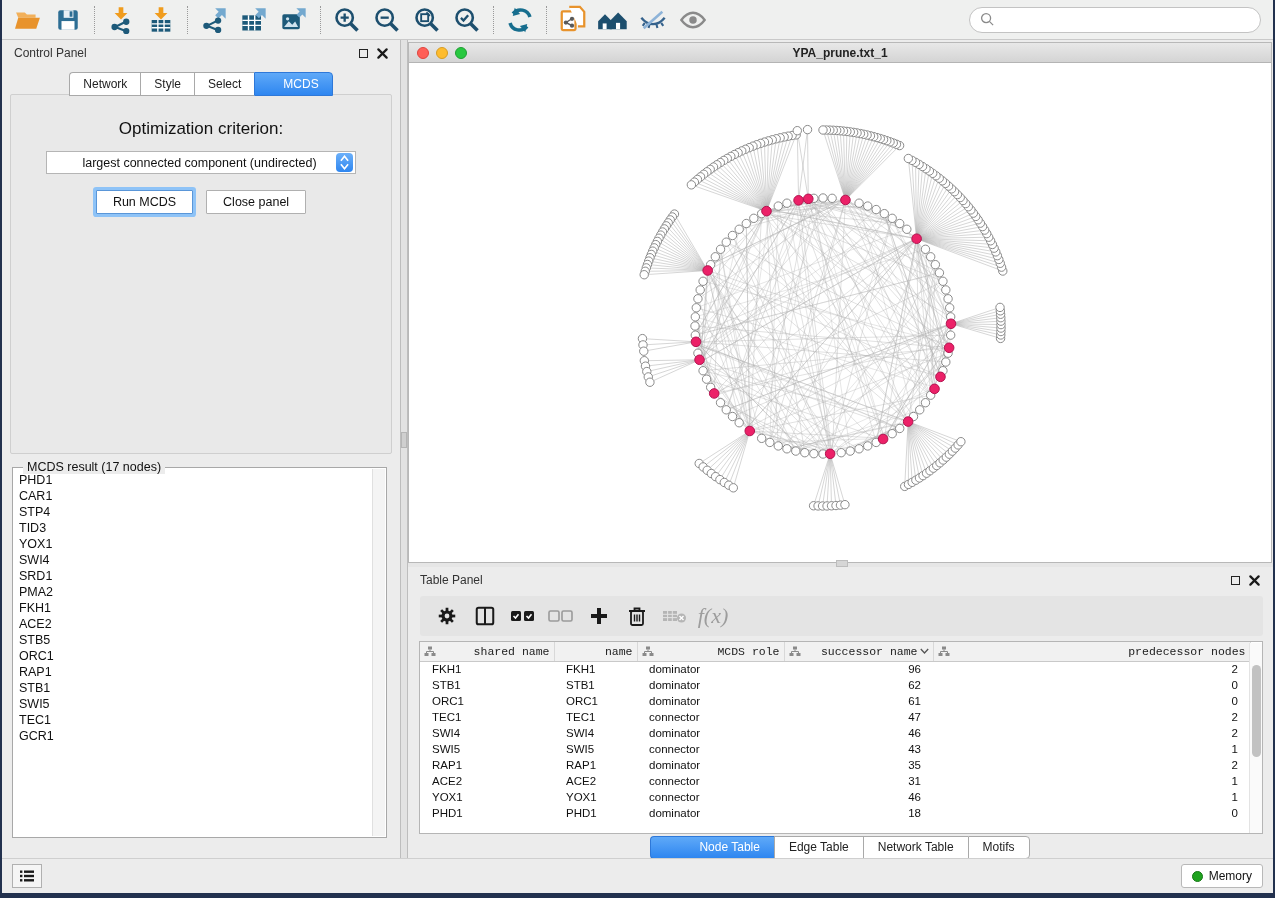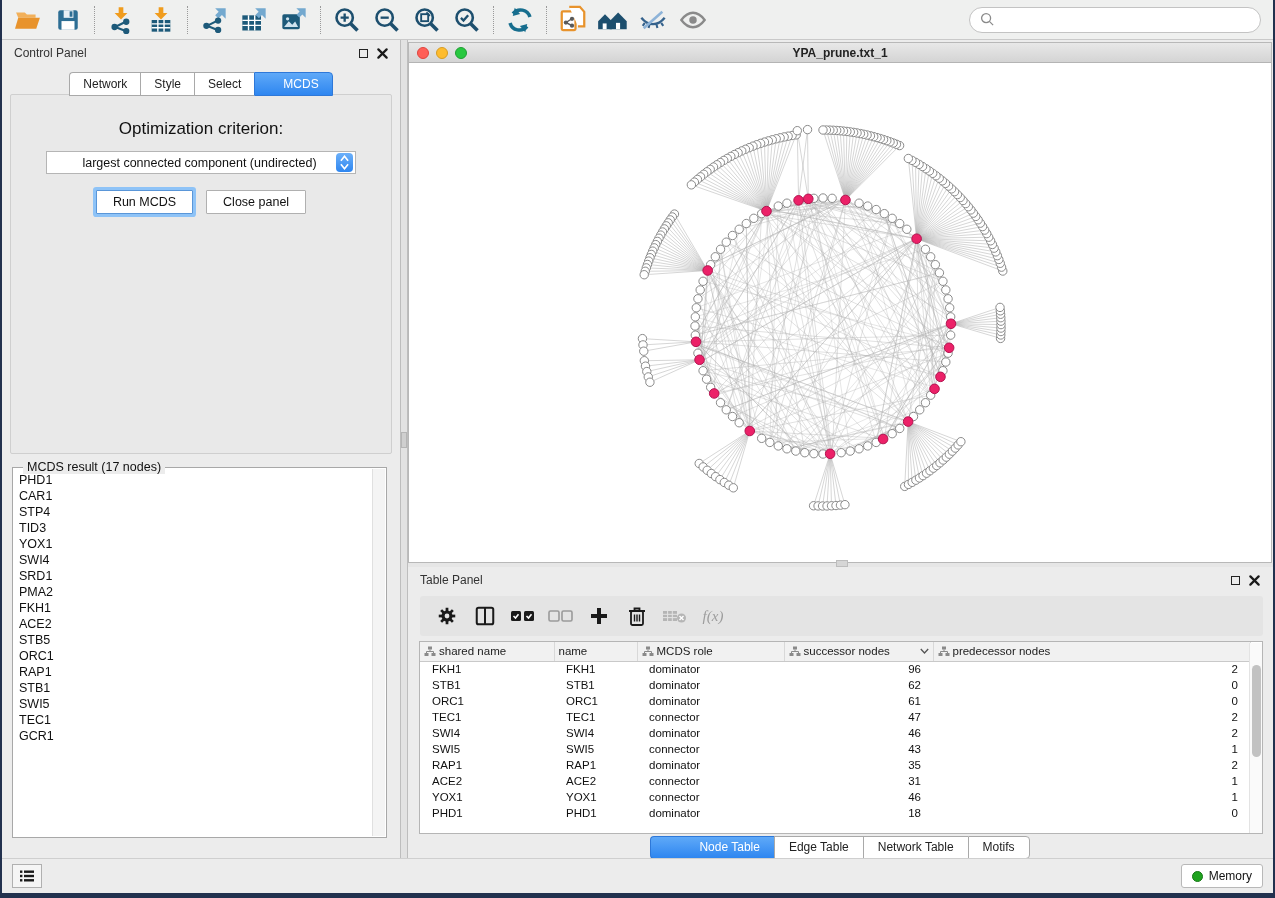--- a/index.html
+++ b/index.html
@@ -63,28 +63,28 @@
   .traffic { display:flex; gap:7px; margin-left:8px; }
   .light { width:12px; height:12px; border-radius:50%; }
   .net-title { position:absolute; left:0; right:0; text-align:center; font-size:12px; font-weight:bold; color:#222; }
   .net-canvas { position:relative; width:100%; height:499px; background:#fff; overflow:hidden; }
 
   
   .table-panel { position:absolute; left:406px; top:567px; right:1px; bottom:35px; background:#ececec; }
   .tp-toolbar { position:absolute; left:12px; right:9px; top:29px; height:40px; background:#e4e4e4;
     border-radius:3px; display:flex; align-items:center; padding-left:10px; gap:4px; }
   .tp-btn { width:34px; height:32px; display:flex; align-items:center; justify-content:center; }
-  .fx-label { font-family:"Liberation Serif","DejaVu Serif",serif; font-style:italic; font-size:15px; color:#9d9d9d; }
+  .fx-label { font-family:"Liberation Serif","DejaVu Serif",serif; font-style:italic; font-size:22px; color:#9d9d9d; }
   .table-wrap { position:absolute; left:11px; right:9px; top:74px; height:193px; background:#fff;
     border:1px solid #b5b5b5; }
   .data-table { width:calc(100% - 14px); border-collapse:collapse; table-layout:fixed; }
   .data-table th { height:19px; background:#f1f1f1; border-right:1px solid #d8d8d8; border-bottom:1px solid #c9c9c9;
     font-weight:normal; font-size:11.5px; color:#222; padding:0 4px; white-space:nowrap; overflow:hidden; }
   .th-inner { display:flex; align-items:center; }
-  .th-label { flex:1; text-align:left; }
+  .th-label { flex:1; text-align:right;font-family:Liberation Mono, monospace; }
   .data-table td { height:16px; font-size:11.5px; color:#111; padding:0 12px; white-space:nowrap; overflow:hidden; }
   .td-num { text-align:right; }
   .tbl-scroll { position:absolute; top:1px; right:0; width:13px; bottom:0; background:#fafafa; border-left:1px solid #e3e3e3; }
   .tbl-thumb { position:absolute; left:2px; top:22px; width:9px; height:92px; background:#c2c2c2; border-radius:5px; }
   .tp-tabs { position:absolute; left:0; right:0; top:269px; height:23px; display:flex; justify-content:center; }
   .tp-tab { padding:3px 14px; font-size:12px; background:#fff; border:1px solid #a9a9a9; border-right:none; color:#222; }
   .tp-tab:first-child { border-radius:4px 0 0 4px; }
   .tp-tab:last-child { border-right:1px solid #a9a9a9; border-radius:0 4px 4px 0;text-align:center; }
   .tp-tab.active { background:linear-gradient(#5fa9f8,#2e86f0); color:#fff; border-color:#2e78d8;padding-left:48px; }
 
@@ -1132,21 +1132,21 @@
               <th>
                 <span class="th-inner">
                   <svg width="12" height="11" viewBox="0 0 12 11" style="flex:none;margin-right:3px">
                     <g fill="#8a8a8a">
                       <rect x="4" y="0.5" width="4" height="3"></rect>
                       <rect x="0.5" y="7" width="4" height="3"></rect>
                       <rect x="7.5" y="7" width="4" height="3"></rect>
                     </g>
                     <path d="M6 3.5v2M2.5 7V5.5h7V7" stroke="#8a8a8a" fill="none"></path>
                   </svg>
-                  <span class="th-label">successor nodes</span>
+                  <span class="th-label">successor name</span>
                   <svg width="9" height="6" viewBox="0 0 9 6" style="flex:none;margin-left:2px">
                     <path d="M0.8 1l3.7 4 3.7-4" fill="none" stroke="#555" stroke-width="1.3"></path>
                   </svg>
                 </span>
               </th>
               <th>
                 <span class="th-inner">
                   <svg width="12" height="11" viewBox="0 0 12 11" style="flex:none;margin-right:3px">
                     <g fill="#8a8a8a">
                       <rect x="4" y="0.5" width="4" height="3"></rect>

